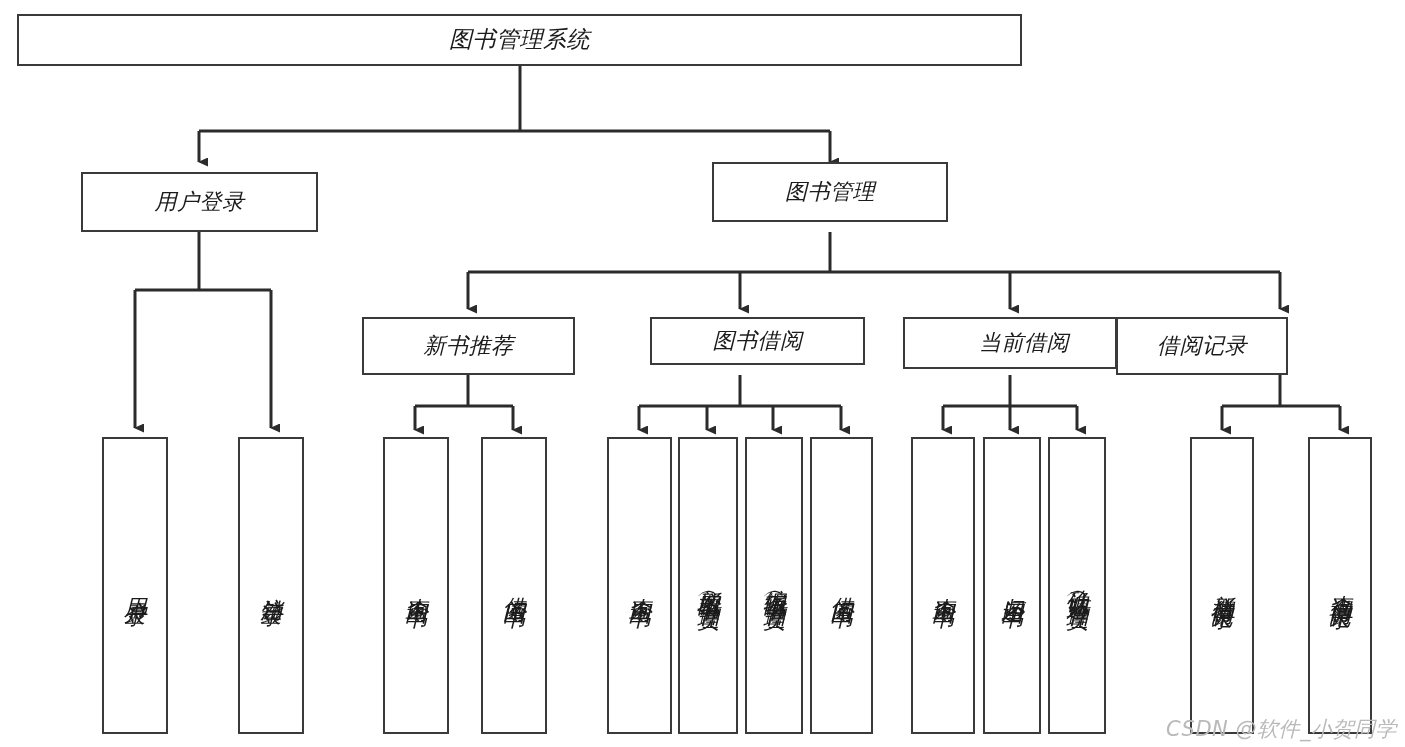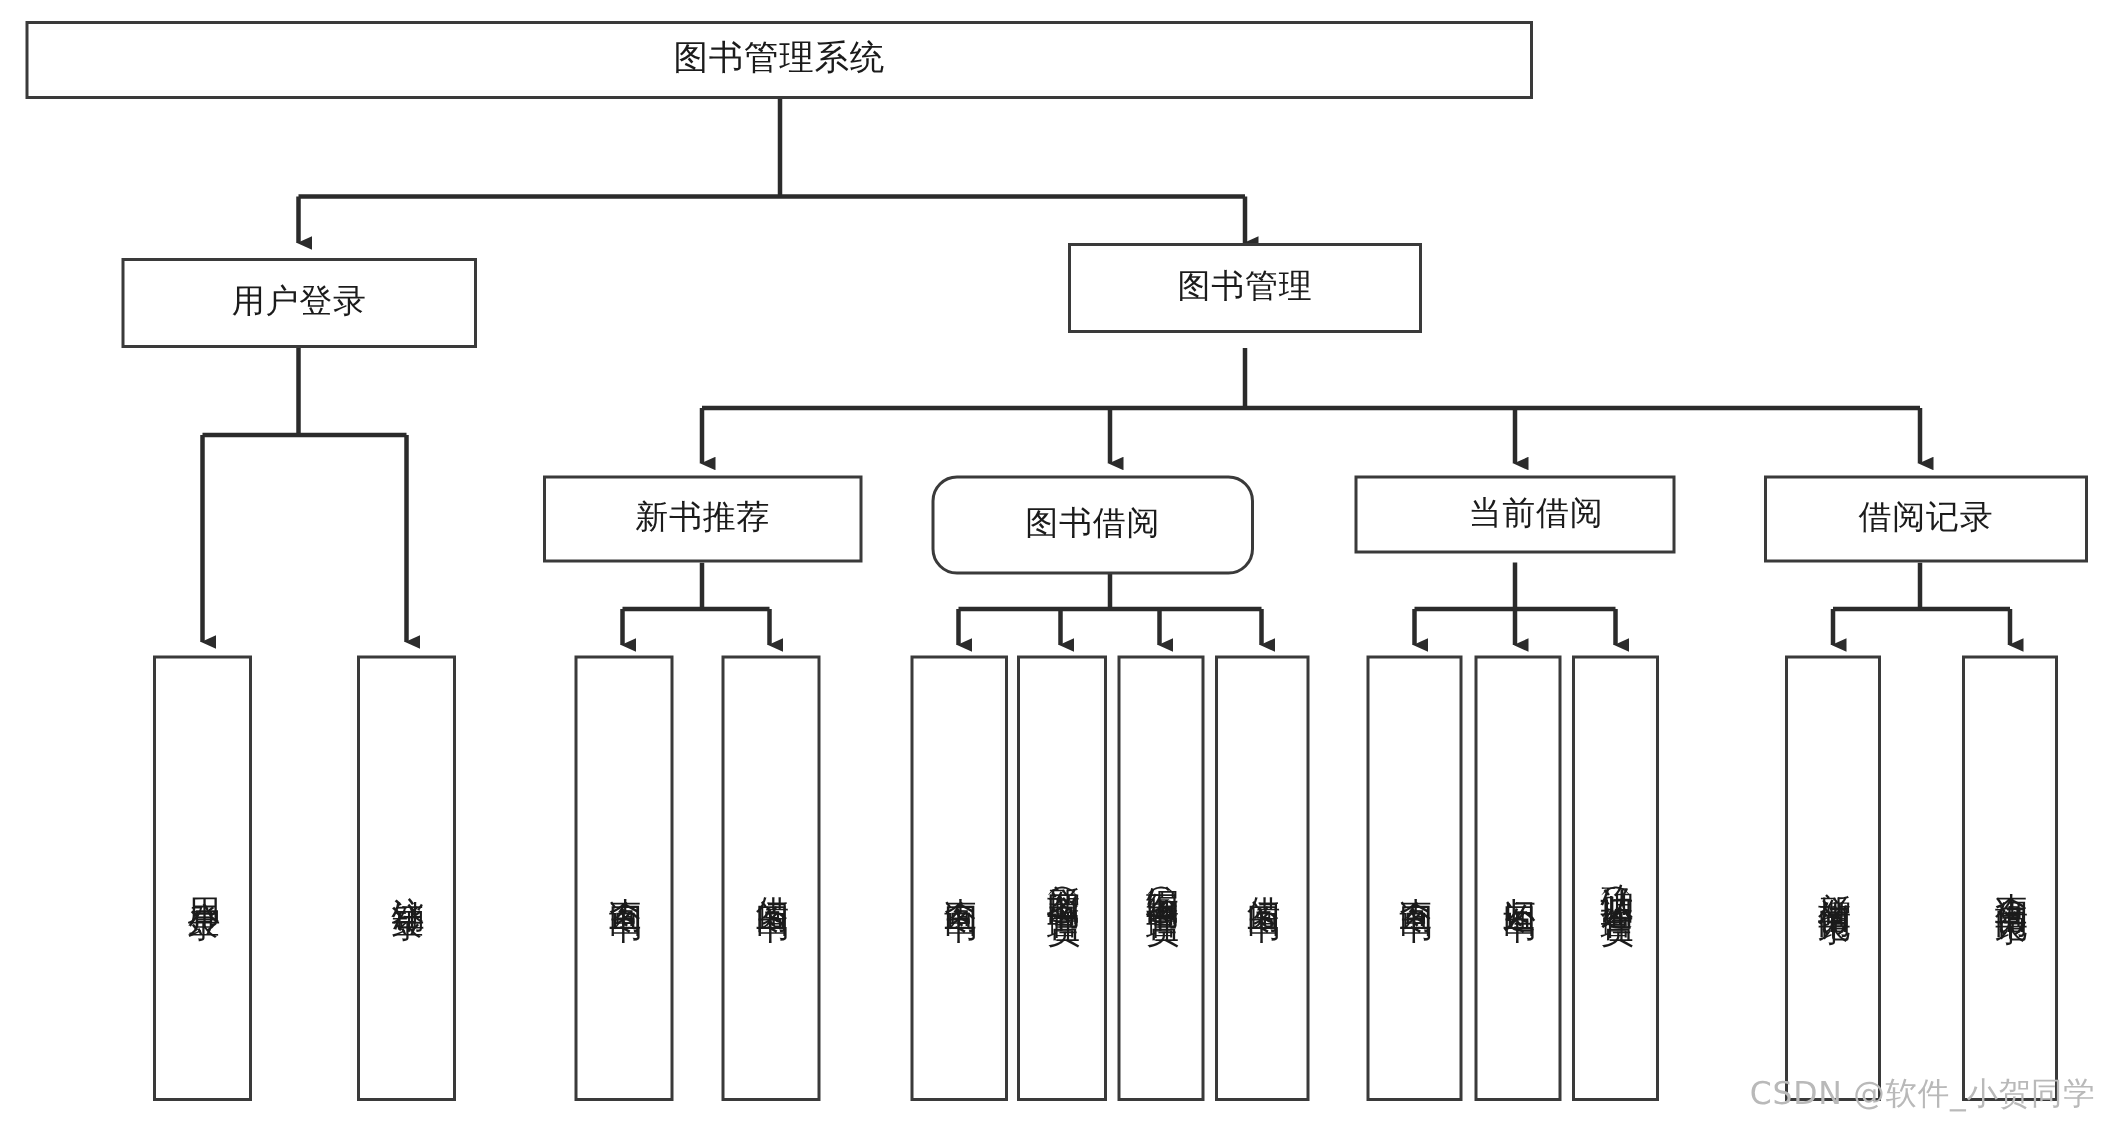--- a/index.html
+++ b/index.html
@@ -10,20 +10,21 @@
   }
   body {
     font-family: "DejaVu Sans", "Liberation Sans", sans-serif;
   }
   #diagram-root {
     position: relative;
     width: 1405px;
     height: 747px;
     background: #ffffff;
     overflow: hidden;
+    font-style: italic;
   }
   #edge-layer {
     position: absolute;
     left: 0;
     top: 0;
     width: 1405px;
     height: 747px;
     pointer-events: none;
   }
   .node {
@@ -139,27 +140,27 @@
   <div class="node horiz" style="left:81px; top:172px; width:237px; height:60px;">
     <span class="node-label">用户登录</span>
   </div>
   <div class="node horiz" style="left:712px; top:162px; width:236px; height:60px;">
     <span class="node-label">图书管理</span>
   </div>
 
   <div class="node horiz" style="left:362px; top:317px; width:213px; height:58px;">
     <span class="node-label">新书推荐</span>
   </div>
-  <div class="node horiz" style="left:621px; top:317px; width:215px; height:66px;border-radius:17px;">
+  <div class="node horiz" style="left:650px; top:317px; width:215px; height:48px;">
     <span class="node-label">图书借阅</span>
   </div>
   <div class="node horiz" style="left:903px; top:317px; width:214px; height:52px;padding-left:28px;">
     <span class="node-label">当前借阅</span>
   </div>
-  <div class="node horiz" style="left:1176px; top:317px; width:216px; height:58px;align-items:center;">
+  <div class="node horiz" style="left:1116px; top:317px; width:172px; height:58px;align-items:center;">
     <span class="node-label">借阅记录</span>
   </div>
 
   <div class="node vert" style="left:102px; top:437px; width:66px; height:297px;">
     <span class="node-label">用户登录</span>
   </div>
   <div class="node vert" style="left:238px; top:437px; width:66px; height:297px;">
     <span class="node-label">注销登录</span>
   </div>
 

